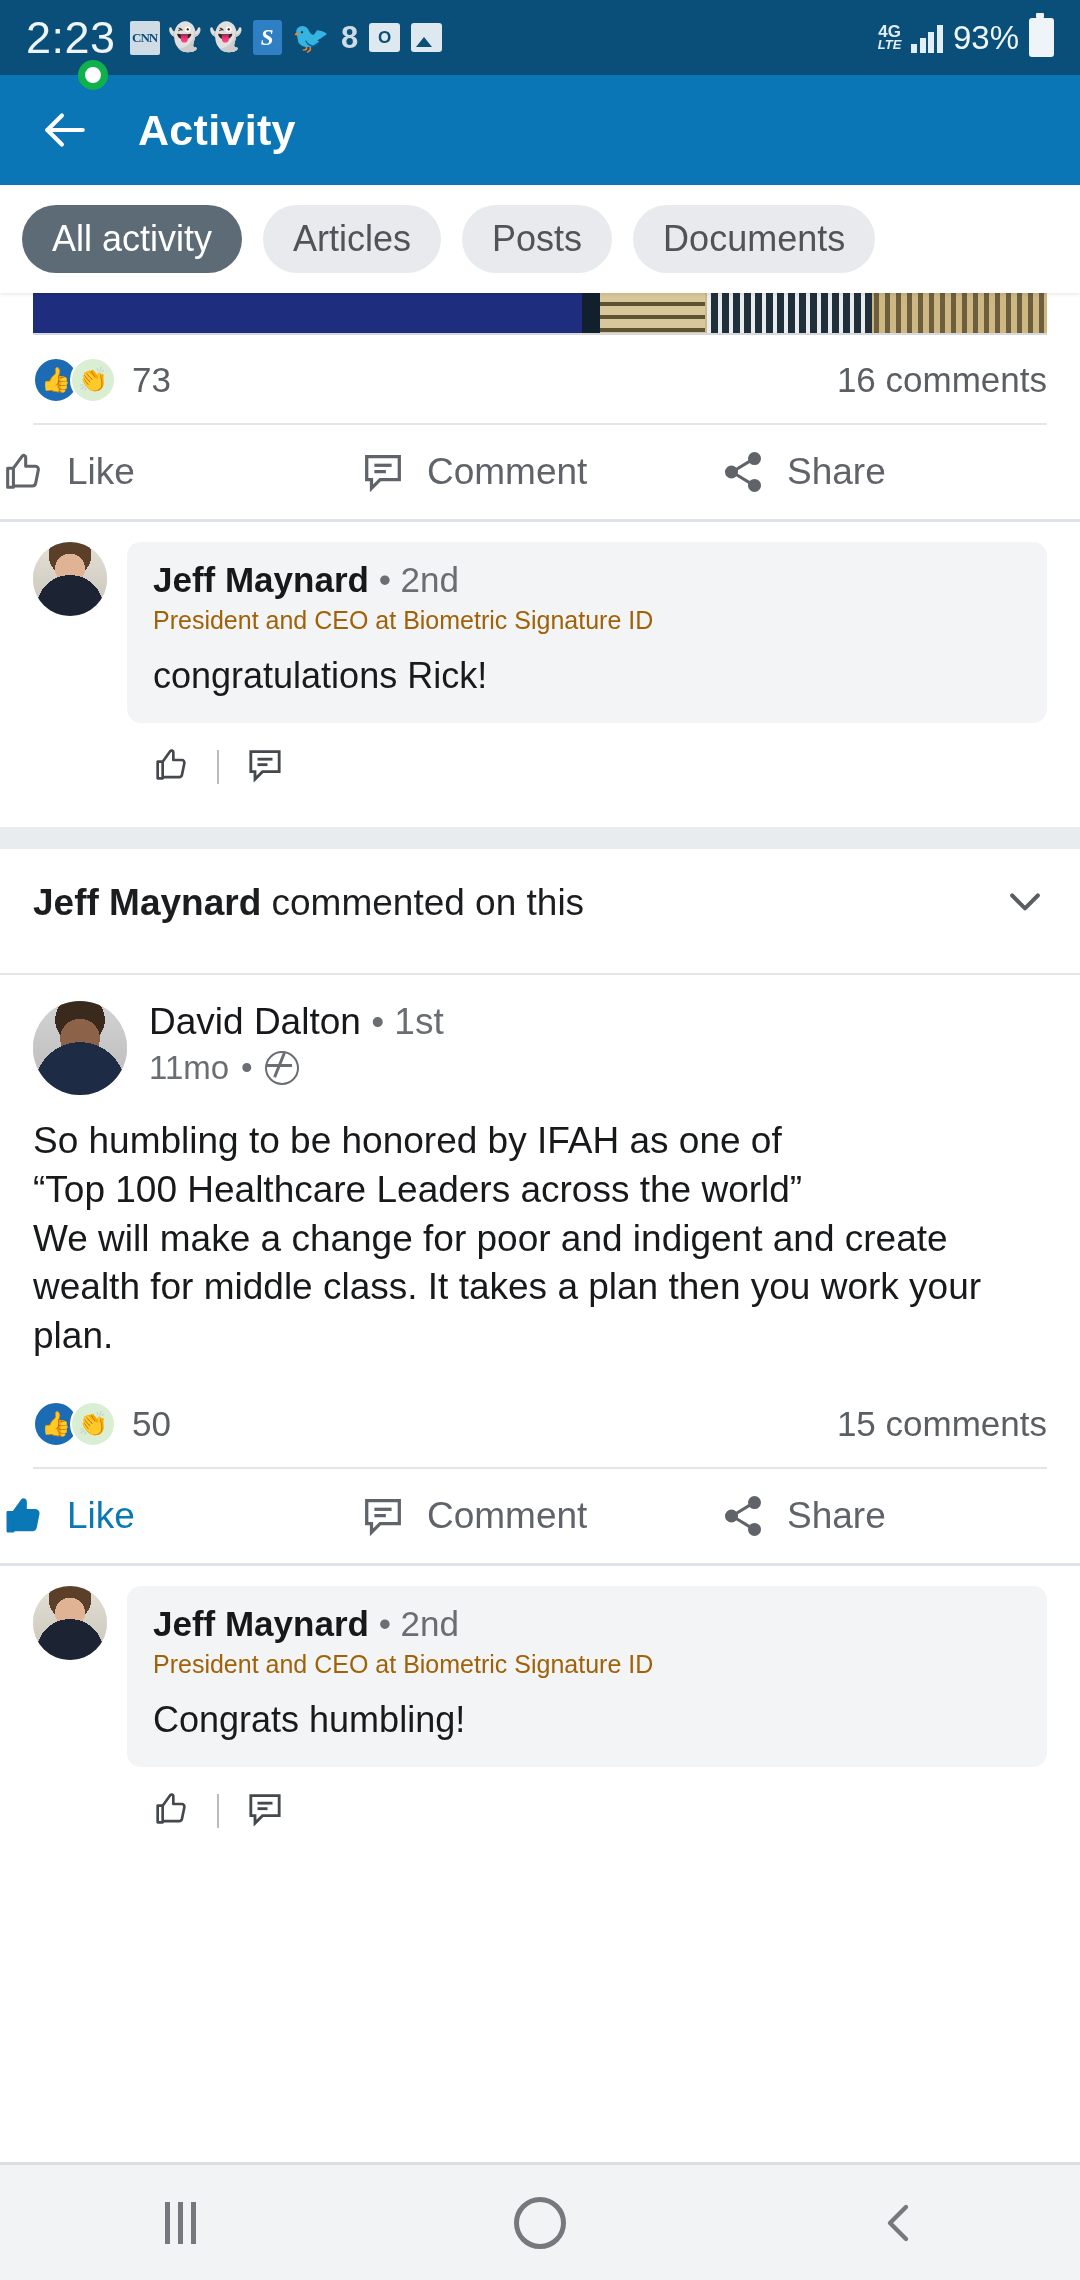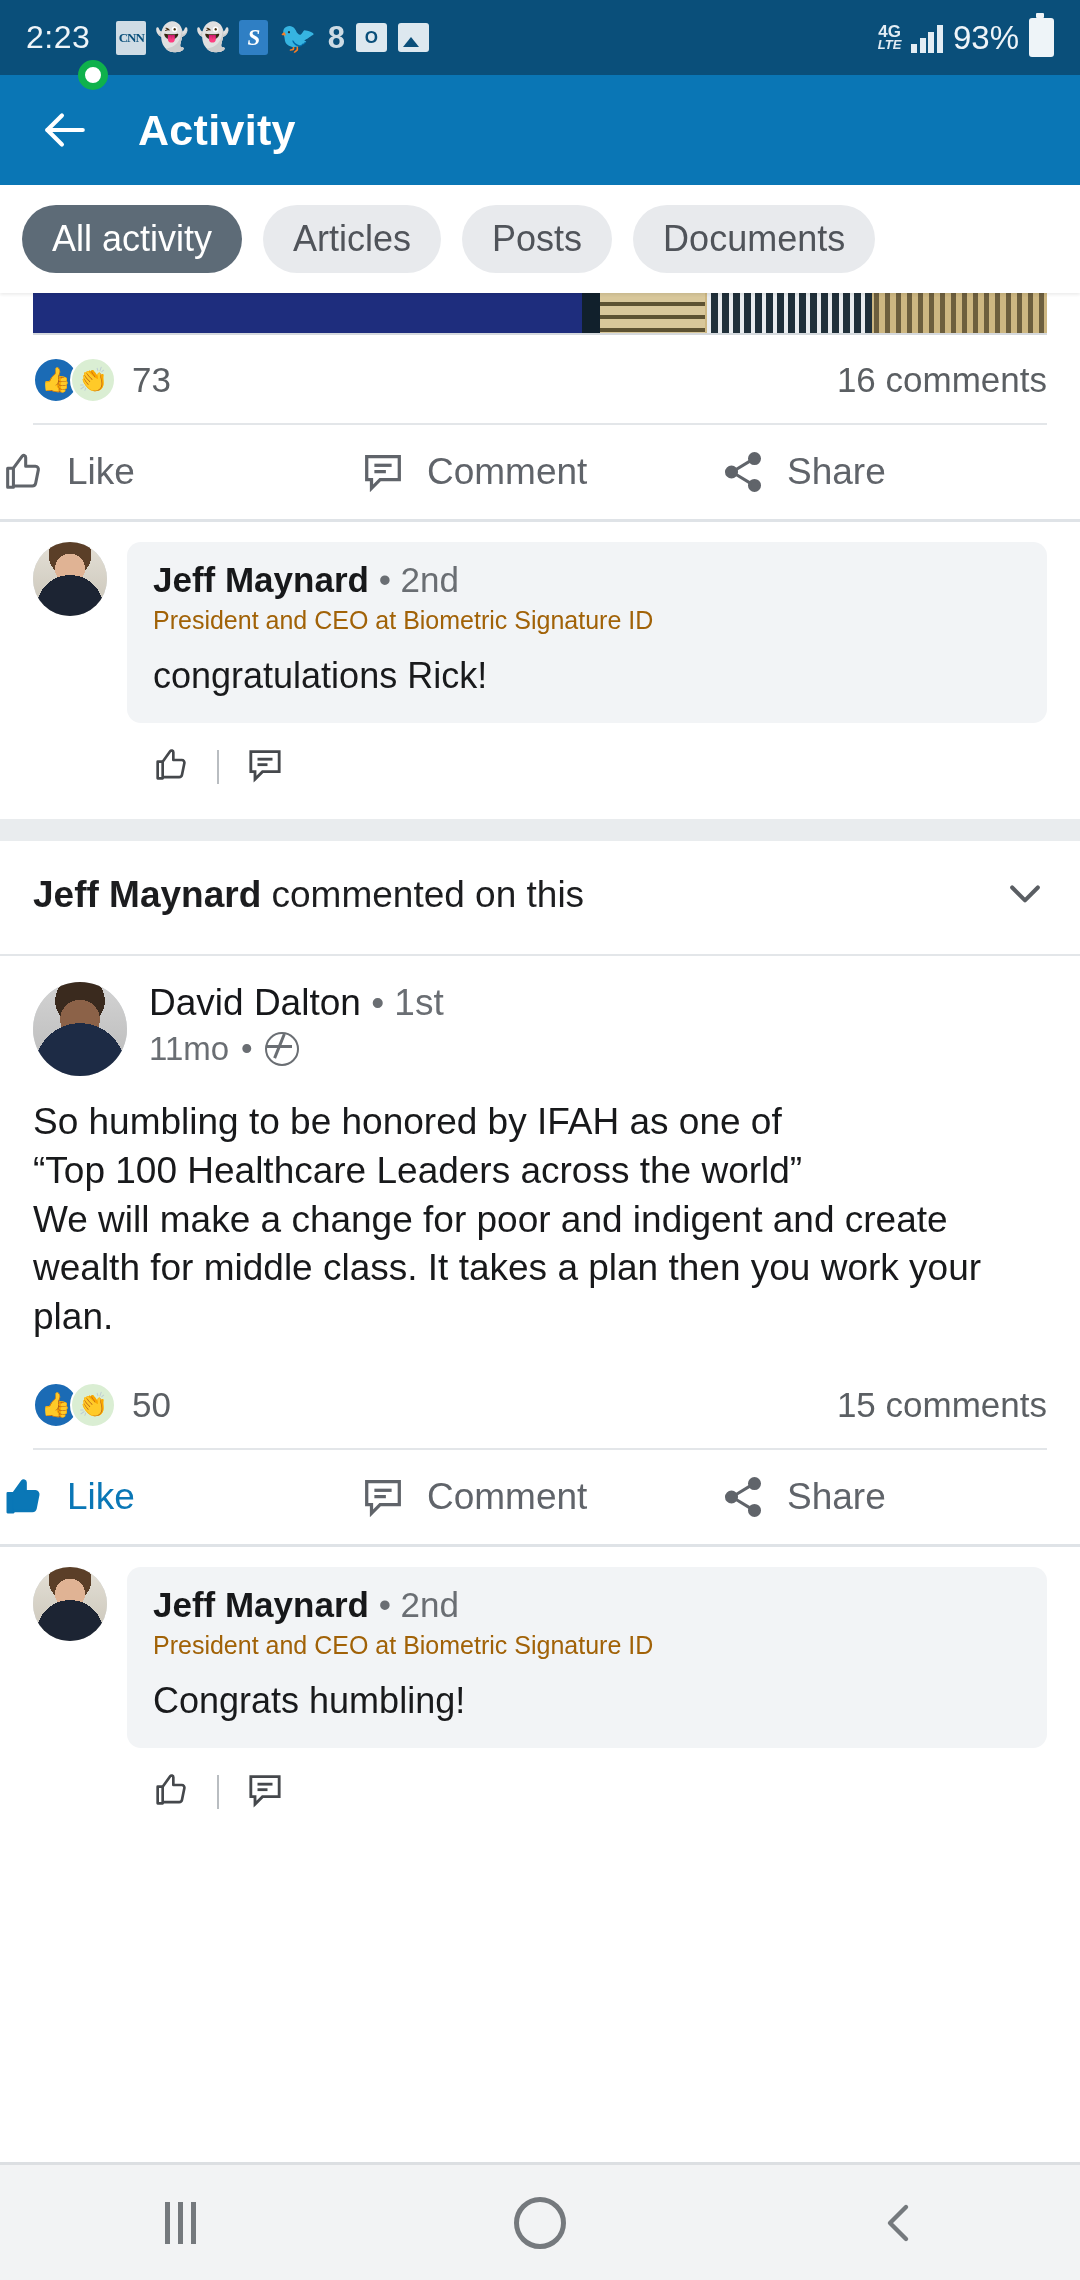--- a/index.html
+++ b/index.html
@@ -19,23 +19,23 @@
   .status-bar {
     height: 75px;
     background: #0a4f7a;
     display: flex;
     align-items: center;
     padding: 0 26px;
     box-sizing: border-box;
     color: #e8f0f5;
   }
   .status-time {
-    font-size: 32px;
+    font-size: 45px;
     letter-spacing: 0.5px;
-    margin-right: 26px;
+    margin-right: 14px;
     color: #eef4f8;
   }
   .status-icons-left {
     display: flex;
     align-items: center;
     gap: 11px;
     flex: 1;
   }
   .status-icons-right {
     display: flex;
@@ -262,21 +262,21 @@
     align-items: center;
     gap: 21px;
     cursor: pointer;
     font-size: 37px;
     color: #60646a;
   }
   .action.liked { color: #0a77b6; }
   .action svg { display:block; }
 
   
-  .comment-block { padding: 20px 33px 8px 33px; }
+  .comment-block { padding: 20px 33px 16px 33px; }
   .comment-row { display: flex; gap: 20px; }
   .avatar-sm {
     width: 74px; height: 74px; border-radius: 50%;
     flex-shrink: 0;
     overflow: hidden;
     background: #cfd5da;
     position: relative;
   }
   .face-jeff {
     position:absolute; inset:0;
@@ -309,21 +309,21 @@
     display: flex; align-items: center; gap: 26px;
     padding: 22px 0 22px 118px;
   }
   .c-sep { width:2px; height:34px; background:#b9bdc1; }
 
   
   .section-header {
     display: flex;
     align-items: center;
     justify-content: space-between;
-    padding: 30px 33px 35px 33px;
+    padding: 30px 33px 46px 33px;
     background: #ffffff;
   }
   .sh-text { font-size: 37px; color: #1c1d1f; }
   .sh-text b { font-weight: bold; }
   .chev { color:#5a5e63; cursor:pointer; }
 
   
   .post-header { display: flex; gap: 22px; padding: 26px 33px 0 33px; }
   .avatar-lg {
     width: 94px; height: 94px; border-radius: 50%;

